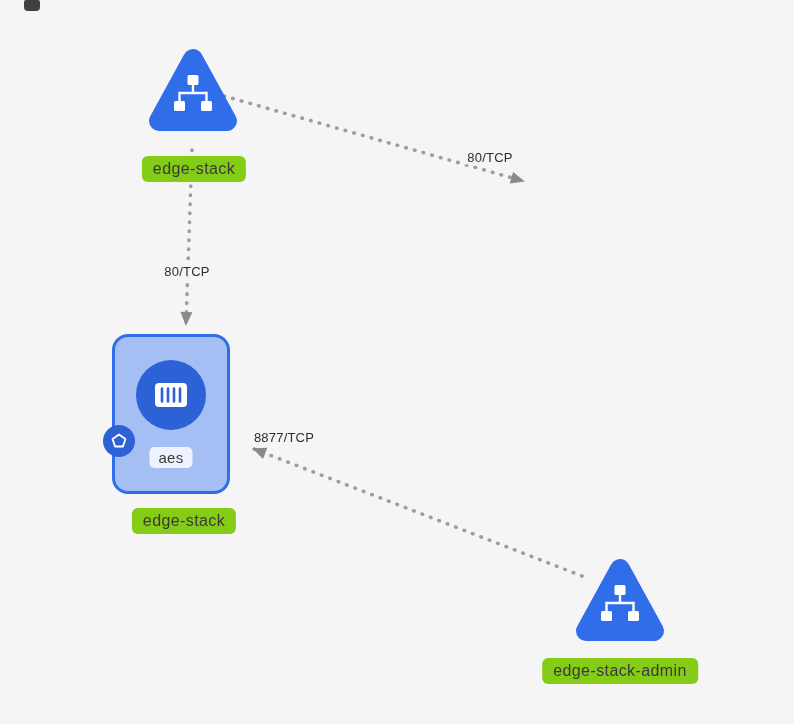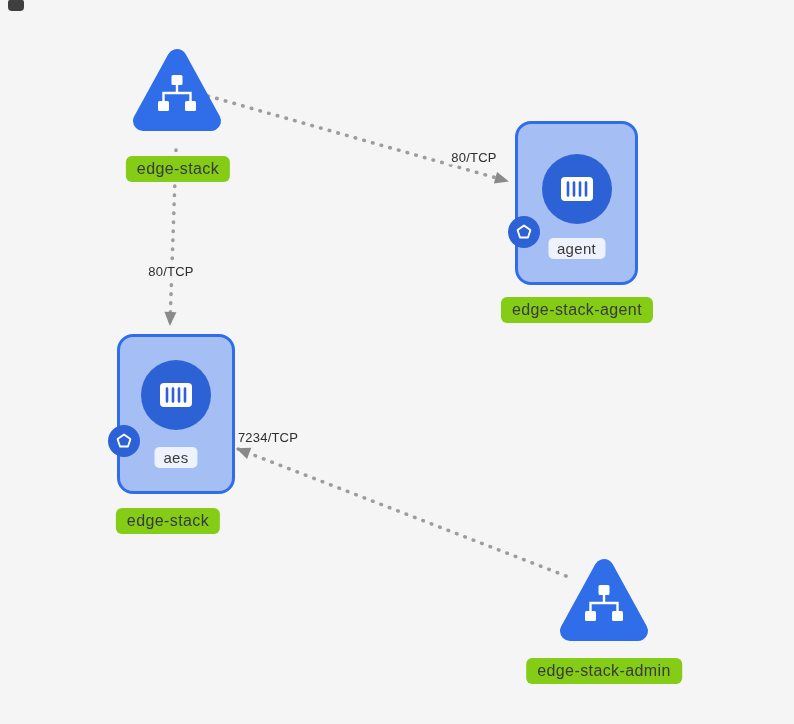--- a/index.html
+++ b/index.html
@@ -3,21 +3,21 @@
 <meta charset="utf-8">
 <style>
   * { margin: 0; padding: 0; box-sizing: border-box; }
   html, body { width: 794px; height: 724px; }
   body {
     background: #f5f5f6;
     font-family: "Liberation Sans", sans-serif;
     position: relative;
     overflow: hidden;
   }
-  .canvas { position: absolute; inset: 0; width: 682px; height: 724px; }
+  .canvas { position: absolute; inset: 0; width: 682px; height: 724px; margin-left: 16px; }
 
   .corner-artifact {
     position: absolute; left: 8px; top: 0; width: 16px; height: 11px;
     background: #3f3f3f; border-radius: 2px 2px 4px 4px;
   }
 
   .edge-layer { position: absolute; left: 0; top: 0; }
   .edge {
     stroke: #9d9d9d; stroke-width: 3.6;
     stroke-dasharray: 0.5 8.5; stroke-linecap: round; fill: none;
@@ -76,50 +76,35 @@
         <path d="M1 1 L15 7 L1 13 Z" fill="#8a8a8a"></path>
       </marker>
     </defs>
     <path class="edge" d="M208 96 L507 181" marker-end="url(#arrowhead)"></path>
     <path class="edge" d="M176 150 L170 324" marker-end="url(#arrowhead)"></path>
     <path class="edge" d="M566 576 L238 449" marker-end="url(#arrowhead)"></path>
   </svg>
 
   <div class="edge-label" style="left:474px; top:157px;">80/TCP</div>
   <div class="edge-label" style="left:171px; top:271px;">80/TCP</div>
-  <div class="edge-label" style="left:268px; top:437px;">7234/TCP</div>
+  <div class="edge-label" style="left:268px; top:437px;">8877/TCP</div>
 
   <div class="service-node" style="left:128px; top:43px;">
     <svg width="98" height="95" viewBox="0 0 98 95">
       <path d="M49 16 L83 78 L15 78 Z" fill="#2f6de9" stroke="#2f6de9" stroke-width="20" stroke-linejoin="round"></path>
       <rect x="43.5" y="32" width="11" height="10" rx="1.5" fill="#ffffff"></rect>
       <path d="M49 42 V50 M35.5 58 V50 H62.5 V58" stroke="#ffffff" stroke-width="2.4" fill="none"></path>
       <rect x="30" y="58" width="11" height="10" rx="1.5" fill="#ffffff"></rect>
       <rect x="57" y="58" width="11" height="10" rx="1.5" fill="#ffffff"></rect>
     </svg>
   </div>
   <div class="node-label" style="left:178px; top:156px;">edge-stack</div>
 
-  <div class="pod-node" style="left:515px; top:121px; width:123px; height:164px;">
-    <div class="pod-circle" style="top:30px;">
-      <svg width="36" height="32" viewBox="0 0 36 32">
-        <rect x="2" y="4" width="32" height="24" rx="4" fill="#ffffff"></rect>
-        <path d="M9 9.5 V22.5 M15 9.5 V22.5 M21 9.5 V22.5 M27 9.5 V22.5" stroke="#2d62d6" stroke-width="2.6" stroke-linecap="round" fill="none"></path>
-      </svg>
-    </div>
-    <div class="pod-badge" style="left:-10px; top:92px;">
-      <svg width="18" height="18" viewBox="0 0 18 18">
-        <polygon points="9,2.4 15.4,7.1 13,14.5 5,14.5 2.6,7.1" fill="none" stroke="#ffffff" stroke-width="1.8" stroke-linejoin="round"></polygon>
-      </svg>
-    </div>
-    <div class="container-pill">agent</div>
-  </div>
-  <div class="node-label" style="left:577px; top:297px;">edge-stack-agent</div>
 
-  <div class="pod-node" style="left:117px; top:334px; width:118px; height:160px;">
+  <div class="pod-node" style="left:96px; top:334px; width:118px; height:160px;">
     <div class="pod-circle" style="top:23px;">
       <svg width="36" height="32" viewBox="0 0 36 32">
         <rect x="2" y="4" width="32" height="24" rx="4" fill="#ffffff"></rect>
         <path d="M9 9.5 V22.5 M15 9.5 V22.5 M21 9.5 V22.5 M27 9.5 V22.5" stroke="#2d62d6" stroke-width="2.6" stroke-linecap="round" fill="none"></path>
       </svg>
     </div>
     <div class="pod-badge" style="left:-12px; top:88px;">
       <svg width="18" height="18" viewBox="0 0 18 18">
         <polygon points="9,2.4 15.4,7.1 13,14.5 5,14.5 2.6,7.1" fill="none" stroke="#ffffff" stroke-width="1.8" stroke-linejoin="round"></polygon>
       </svg>

